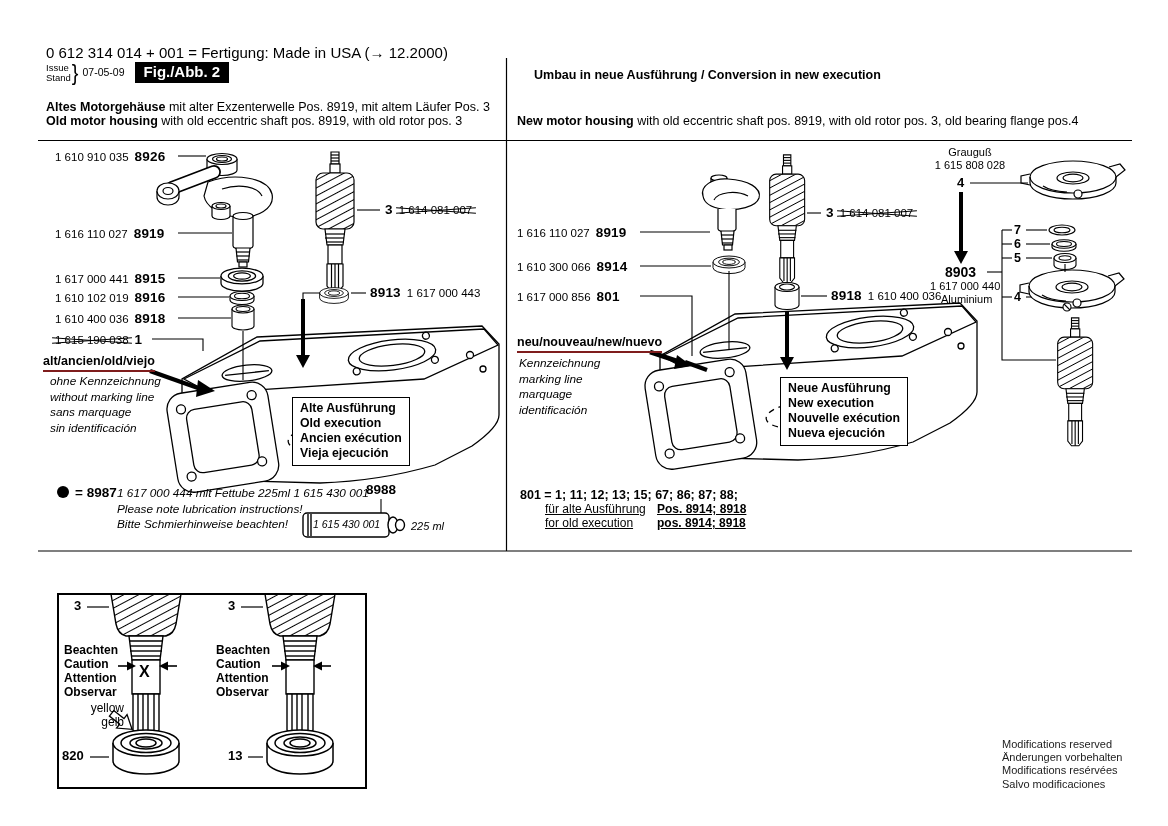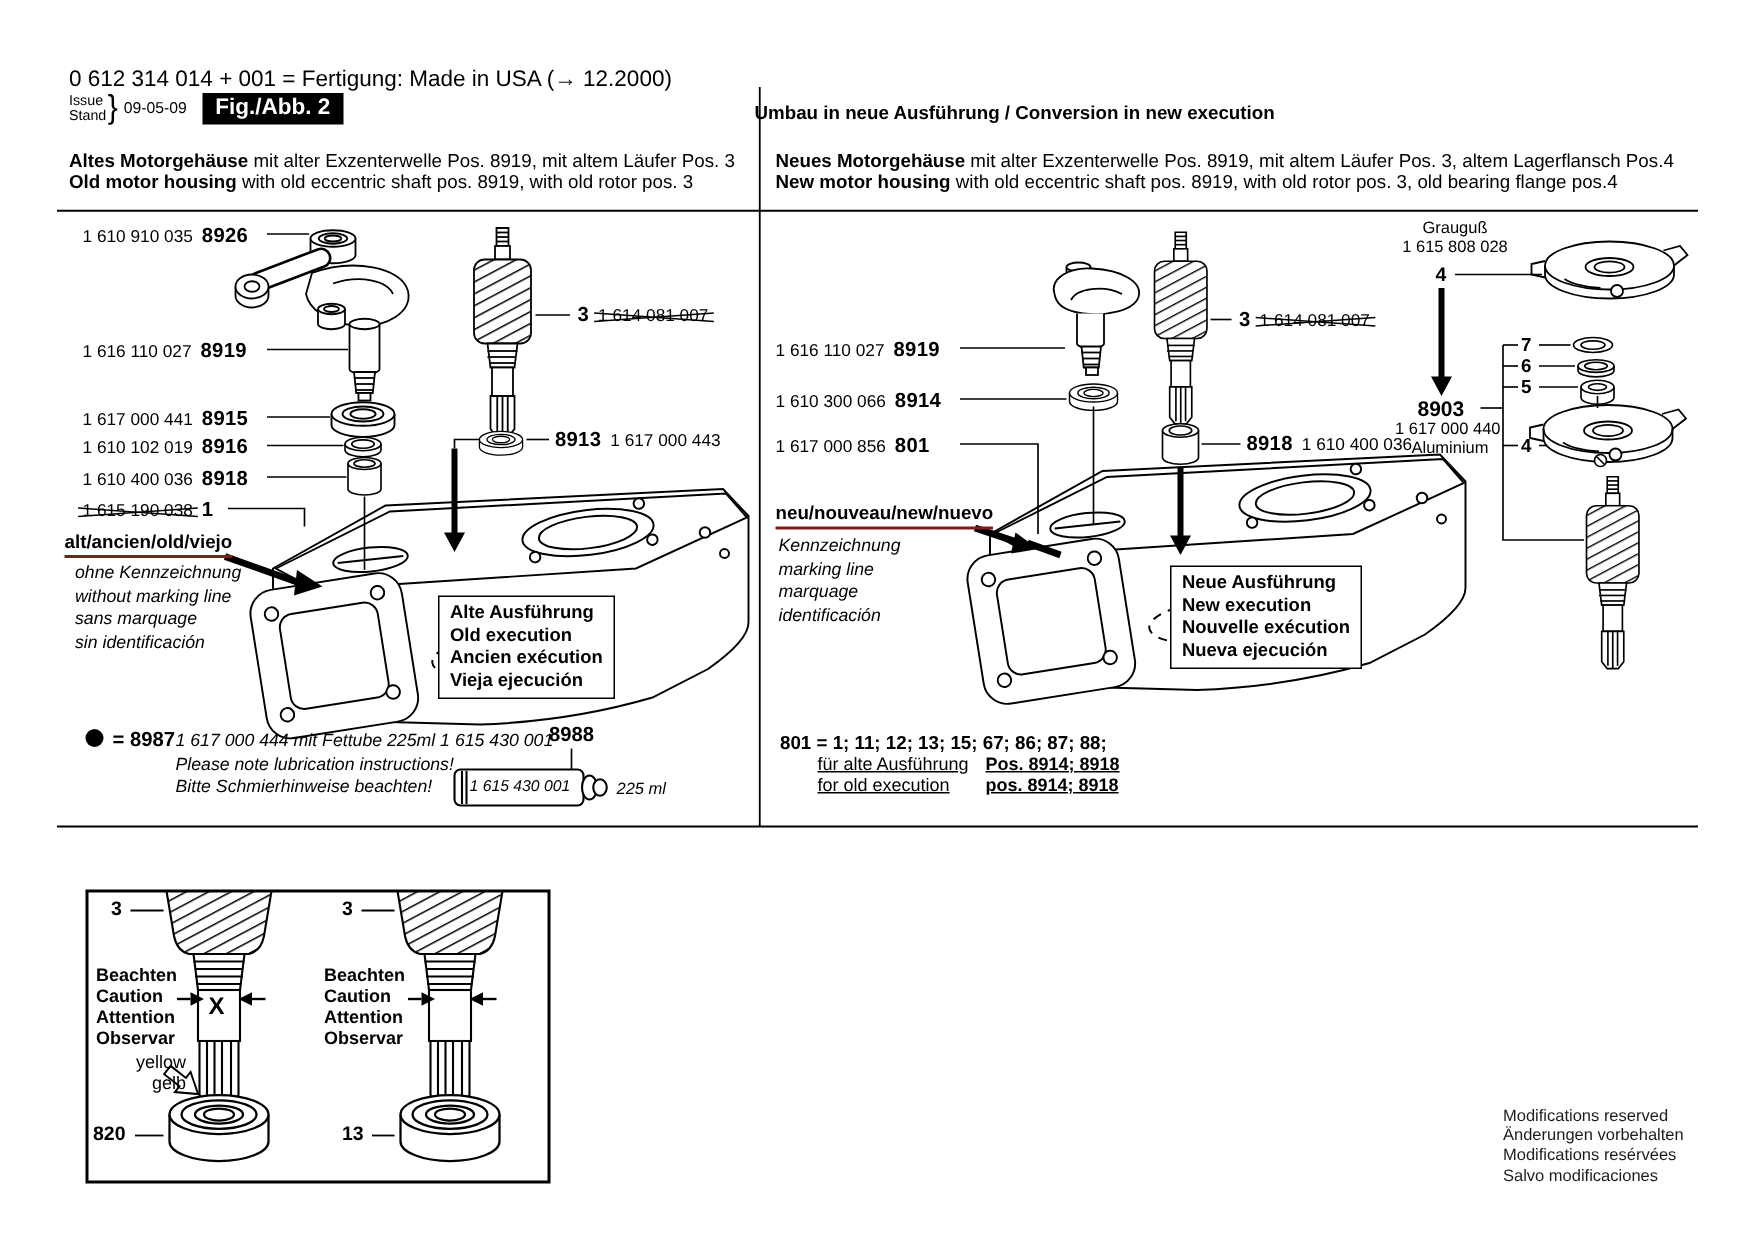--- a/index.html
+++ b/index.html
@@ -312,33 +312,30 @@
 
 <div class="labels">
 
   <div class="lbl" style="left:46px;top:44px;font-size:15px">0 612 314 014 + 001 = Fertigung: Made in USA (→ 12.2000)</div>
   <div class="lbl issue-row" style="left:46px;top:61px">
     <span class="issue-col">
       <span>Issue</span>
       <span>Stand</span>
     </span>
     <span class="brace">}</span>
-    <span class="date">09-05-09</span>
+    <span class="date">07-05-09</span>
     <span class="figbox">Fig./Abb. 2</span>
   </div>
-  <div class="lbl hdr" style="left:503px;top:68px">Umbau in neue Ausführung  / Conversion in new execution</div>
+  <div class="lbl hdr" style="left:534px;top:68px">Umbau in neue Ausführung  / Conversion in new execution</div>
 
   <div class="lbl sub" style="left:46px;top:100px">
     <b>Altes Motorgehäuse</b><span> mit alter Exzenterwelle Pos. 8919, mit altem Läufer Pos. 3</span>
   </div>
   <div class="lbl sub" style="left:46px;top:114px">
     <b>Old motor housing</b><span> with old eccentric shaft pos. 8919, with old rotor pos. 3</span>
-  </div>
-  <div class="lbl sub" style="left:517px;top:100px">
-    <b>Neues Motorgehäuse</b><span> mit alter Exzenterwelle Pos. 8919, mit altem Läufer Pos. 3, altem Lagerflansch Pos.4</span>
   </div>
   <div class="lbl sub" style="left:517px;top:114px">
     <b>New motor housing</b><span> with old eccentric shaft pos. 8919, with old rotor pos. 3, old bearing flange pos.4</span>
   </div>
 
   <div class="lbl" style="left:55px;top:149px"><span class="num">1 610 910 035</span><span class="pos">8926</span></div>
   <div class="lbl" style="left:55px;top:226px"><span class="num">1 616 110 027</span><span class="pos">8919</span></div>
   <div class="lbl" style="left:55px;top:271px"><span class="num">1 617 000 441</span><span class="pos">8915</span></div>
   <div class="lbl" style="left:55px;top:290px"><span class="num">1 610 102 019</span><span class="pos">8916</span></div>
   <div class="lbl" style="left:55px;top:311px"><span class="num">1 610 400 036</span><span class="pos">8918</span></div>

